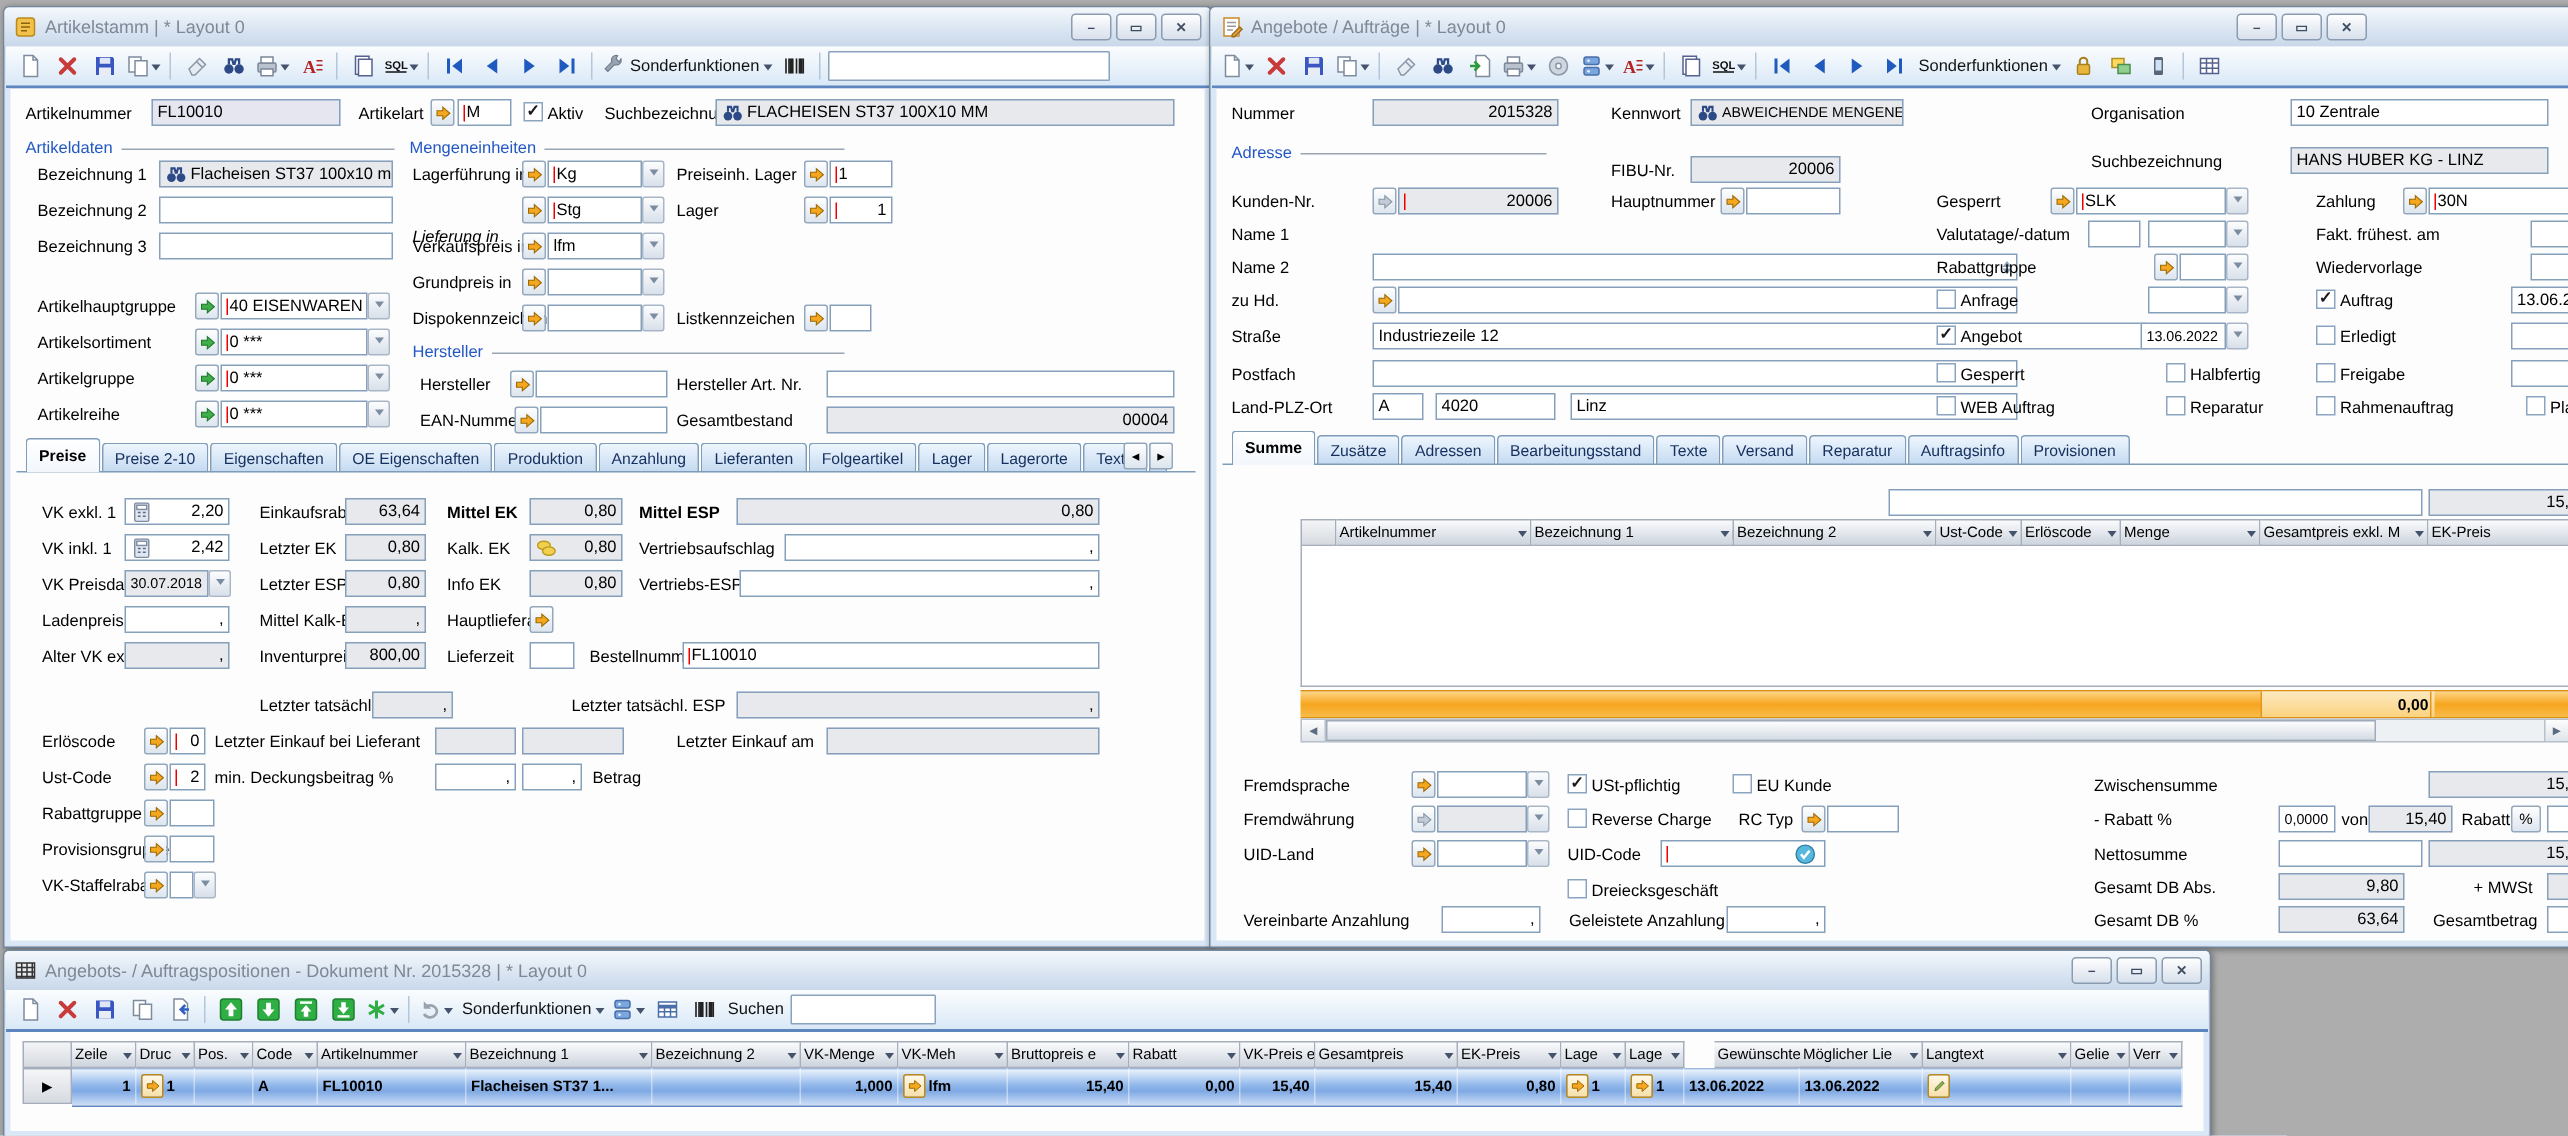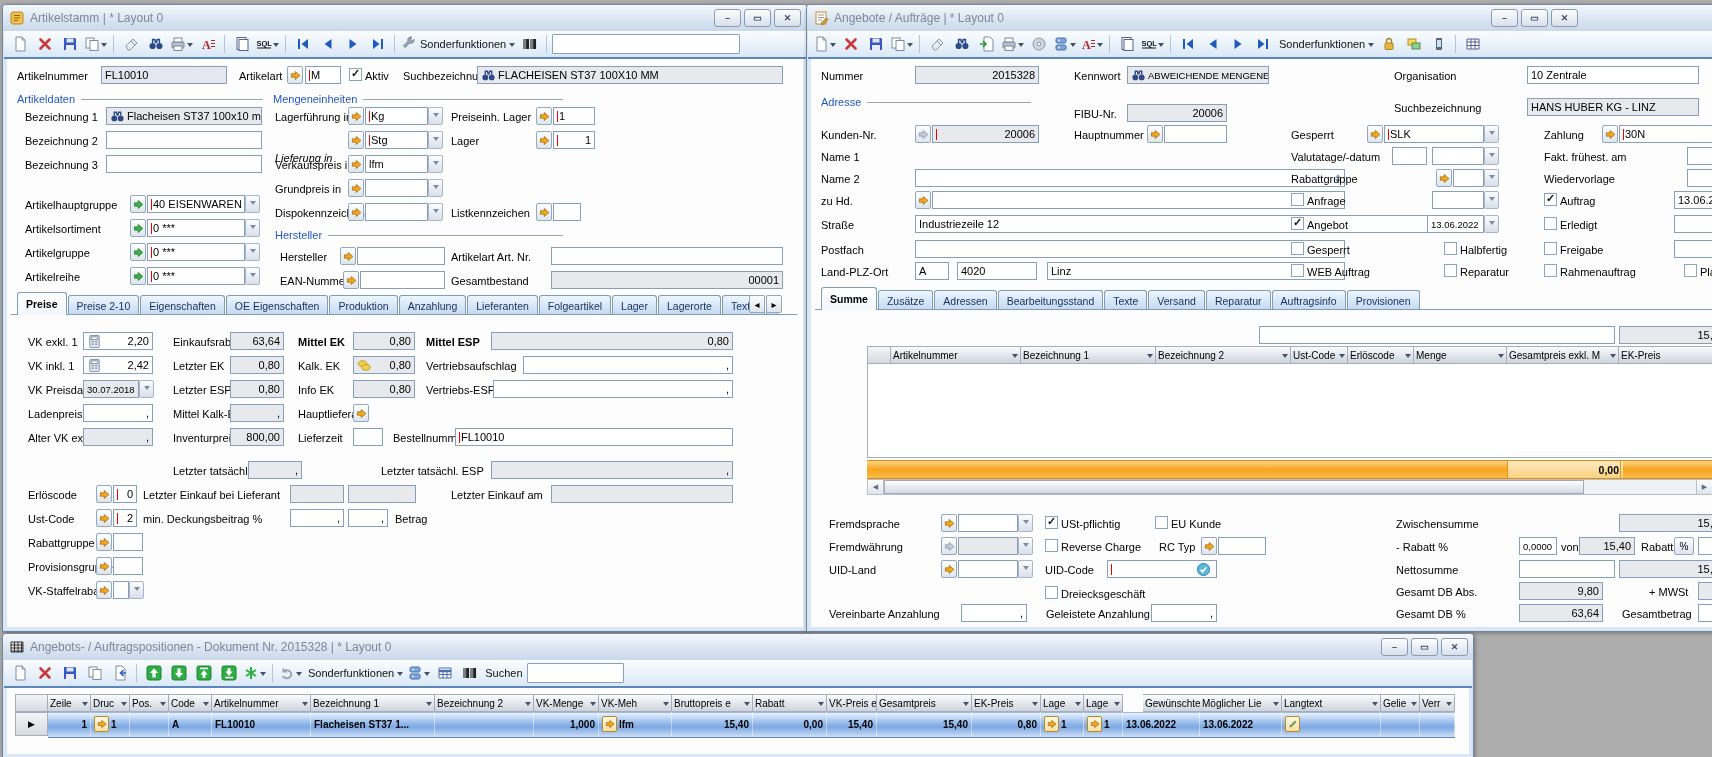--- a/index.html
+++ b/index.html
@@ -420,36 +420,36 @@
     </div>
     <div class="l" style="left: 277px; top: 246px;">Hersteller</div>
     <div class="ab" style="left: 337px; top: 242px;">
       <svg viewBox="0 0 12 12">
         <path d="M1.5 4.2h4.2V1.6L10.8 6 5.7 10.4V7.8H1.5z" fill="#f5a71f" stroke="#9c6a00" stroke-width=".8"></path>
       </svg>
     </div>
     <div class="b" style="left: 354px; top: 242px; width: 88px;">
       <span class="txt"></span>
     </div>
-    <div class="l" style="left: 448px; top: 246px;">Artikelart Art. Nr.</div>
+    <div class="l" style="left: 448px; top: 246px;">Hersteller Art. Nr.</div>
     <div class="b" style="left: 548px; top: 242px; width: 232px;">
       <span class="txt"></span>
     </div>
     <div class="l" style="left: 277px; top: 270px;">EAN-Nummer</div>
     <div class="ab" style="left: 340px; top: 266px;">
       <svg viewBox="0 0 12 12">
         <path d="M1.5 4.2h4.2V1.6L10.8 6 5.7 10.4V7.8H1.5z" fill="#f5a71f" stroke="#9c6a00" stroke-width=".8"></path>
       </svg>
     </div>
     <div class="b" style="left: 357px; top: 266px; width: 85px;">
       <span class="txt"></span>
     </div>
     <div class="l" style="left: 448px; top: 270px;">Gesamtbestand</div>
     <div class="b ro r" style="left: 548px; top: 266px; width: 232px;">
-      <span class="txt">00001</span>
+      <span class="txt">00004</span>
     </div>
     <div class="l" style="left: 25px; top: 331px;">VK exkl. 1</div>
     <div class="b r" style="left: 80px; top: 327px; width: 70px;">
       <span class="bicon"><svg viewBox="0 0 16 16">
           <rect x="3" y="1.5" width="10" height="13" rx="1" fill="#dfe6f0" stroke="#7d8aa0"></rect>
           <rect x="4.5" y="3" width="7" height="3" fill="#fff" stroke="#7d8aa0"></rect>
           <path d="M5.2 8.2h2M5.2 10.8h2M8.8 8.2h2M8.8 10.8h2" stroke="#5a6a84"></path>
         </svg></span>
       <span class="txt">2,20</span>
     </div>

